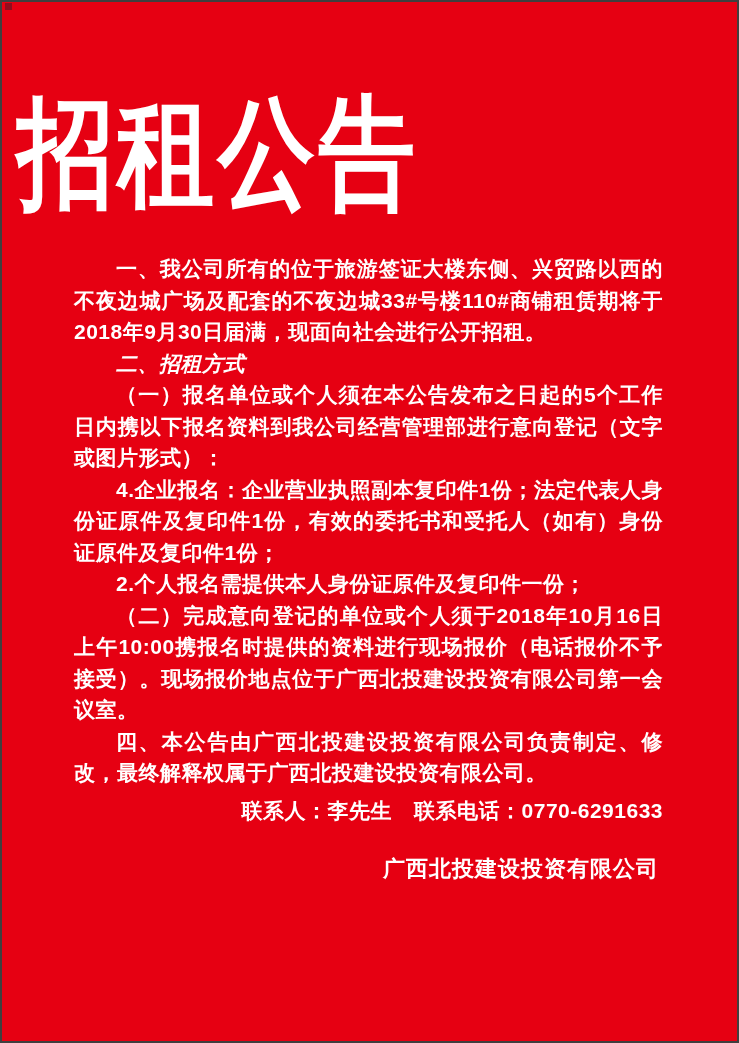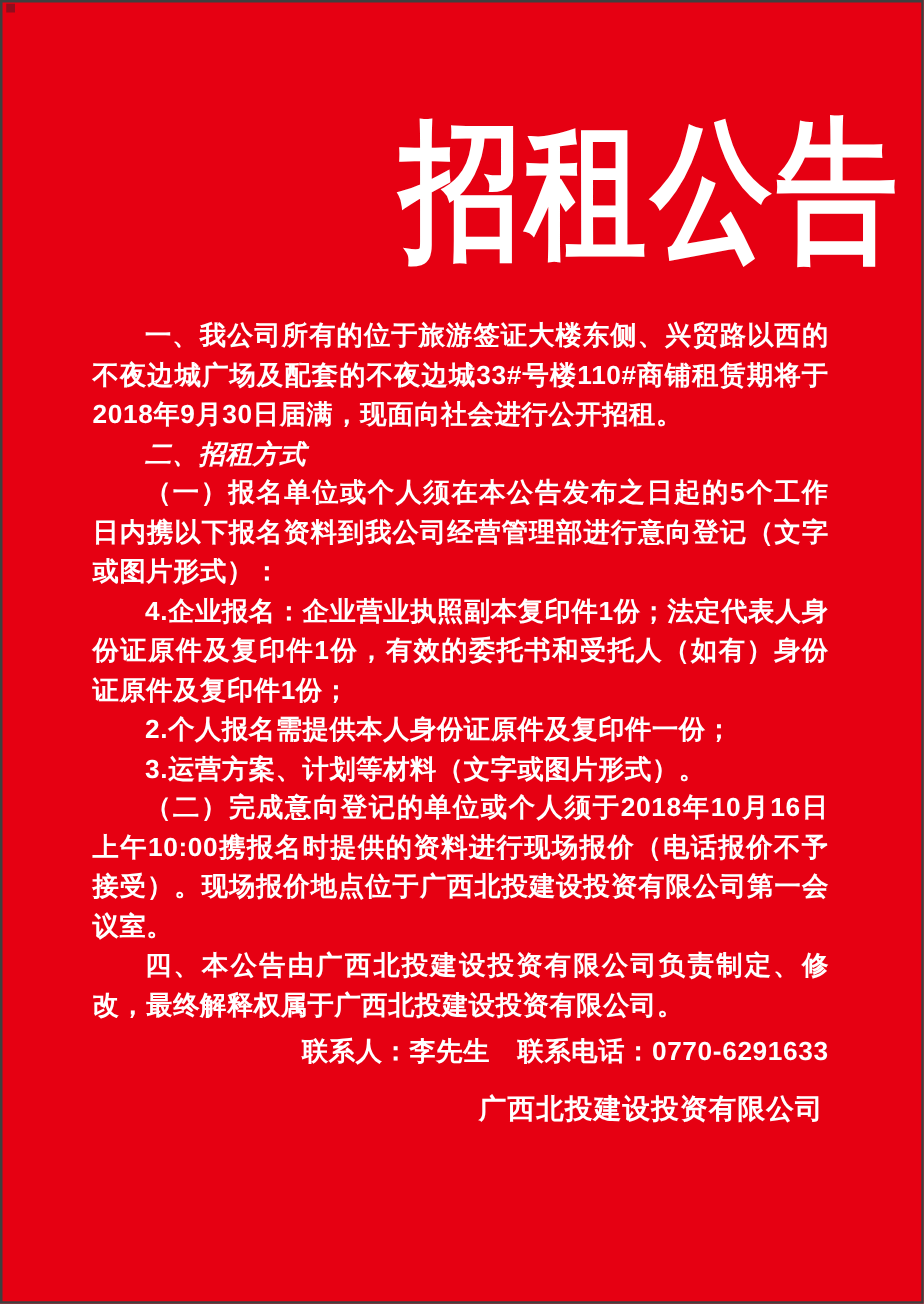--- a/index.html
+++ b/index.html
@@ -32,21 +32,21 @@
     left: 3px;
     width: 7px;
     height: 7px;
     background: #7a1020;
     opacity: .8;
   }
   .title-wrap {
     height: 213px;
     display: flex;
     align-items: flex-end;
-    justify-content: flex-end;
+    justify-content: flex-start;
   }
   .title {
     margin: 0;
     font-family: "Liberation Serif", "DejaVu Serif", serif;
     font-weight: bold;
     font-size: 104px;
     line-height: 104px;
     letter-spacing: 4px;
     white-space: nowrap;
     display: inline-block;
@@ -71,21 +71,21 @@
     font-style: italic;
   }
   .para.contact {
     margin-top: 6px;
     text-align: right;
   }
   .contact .phone-label {
     margin-left: 22px;
   }
   .signature-wrap {
-    margin-top: 12px;
+    margin-top: 26px;
     display: flex;
     justify-content: flex-end;
     padding-right: 4px;
   }
   .signature {
     text-align: center;
     font-size: 22px;
     line-height: 34px;
     letter-spacing: 1px;
   }
@@ -99,21 +99,20 @@
   <div class="title-wrap">
     <h1 class="title">招租公告</h1>
   </div>
 
   <div class="content">
     <p class="para">一、我公司所有的位于旅游签证大楼东侧、兴贸路以西的不夜边城广场及配套的不夜边城33#号楼110#商铺租赁期将于2018年9月30日届满，现面向社会进行公开招租。</p>
     <p class="para heading">二、招租方式</p>
     <p class="para">（一）报名单位或个人须在本公告发布之日起的5个工作日内携以下报名资料到我公司经营管理部进行意向登记（文字或图片形式）：</p>
     <p class="para">4.企业报名：企业营业执照副本复印件1份；法定代表人身份证原件及复印件1份，有效的委托书和受托人（如有）身份证原件及复印件1份；</p>
     <p class="para">2.个人报名需提供本人身份证原件及复印件一份；</p>
-    <p class="para">3.运营方案、计划等材料（文字或图片形式）。</p>
     <p class="para">（二）完成意向登记的单位或个人须于2018年10月16日上午10:00携报名时提供的资料进行现场报价（电话报价不予接受）。现场报价地点位于广西北投建设投资有限公司第一会议室。</p>
     <p class="para">四、本公告由广西北投建设投资有限公司负责制定、修改，最终解释权属于广西北投建设投资有限公司。</p>
 
     <p class="para contact"><span>联系人：</span><span>李先生</span><span class="phone-label">联系电话：</span><span>0770-6291633</span></p>
 
     <div class="signature-wrap">
       <div class="signature">
         <div>广西北投建设投资有限公司</div>
 
       </div>

